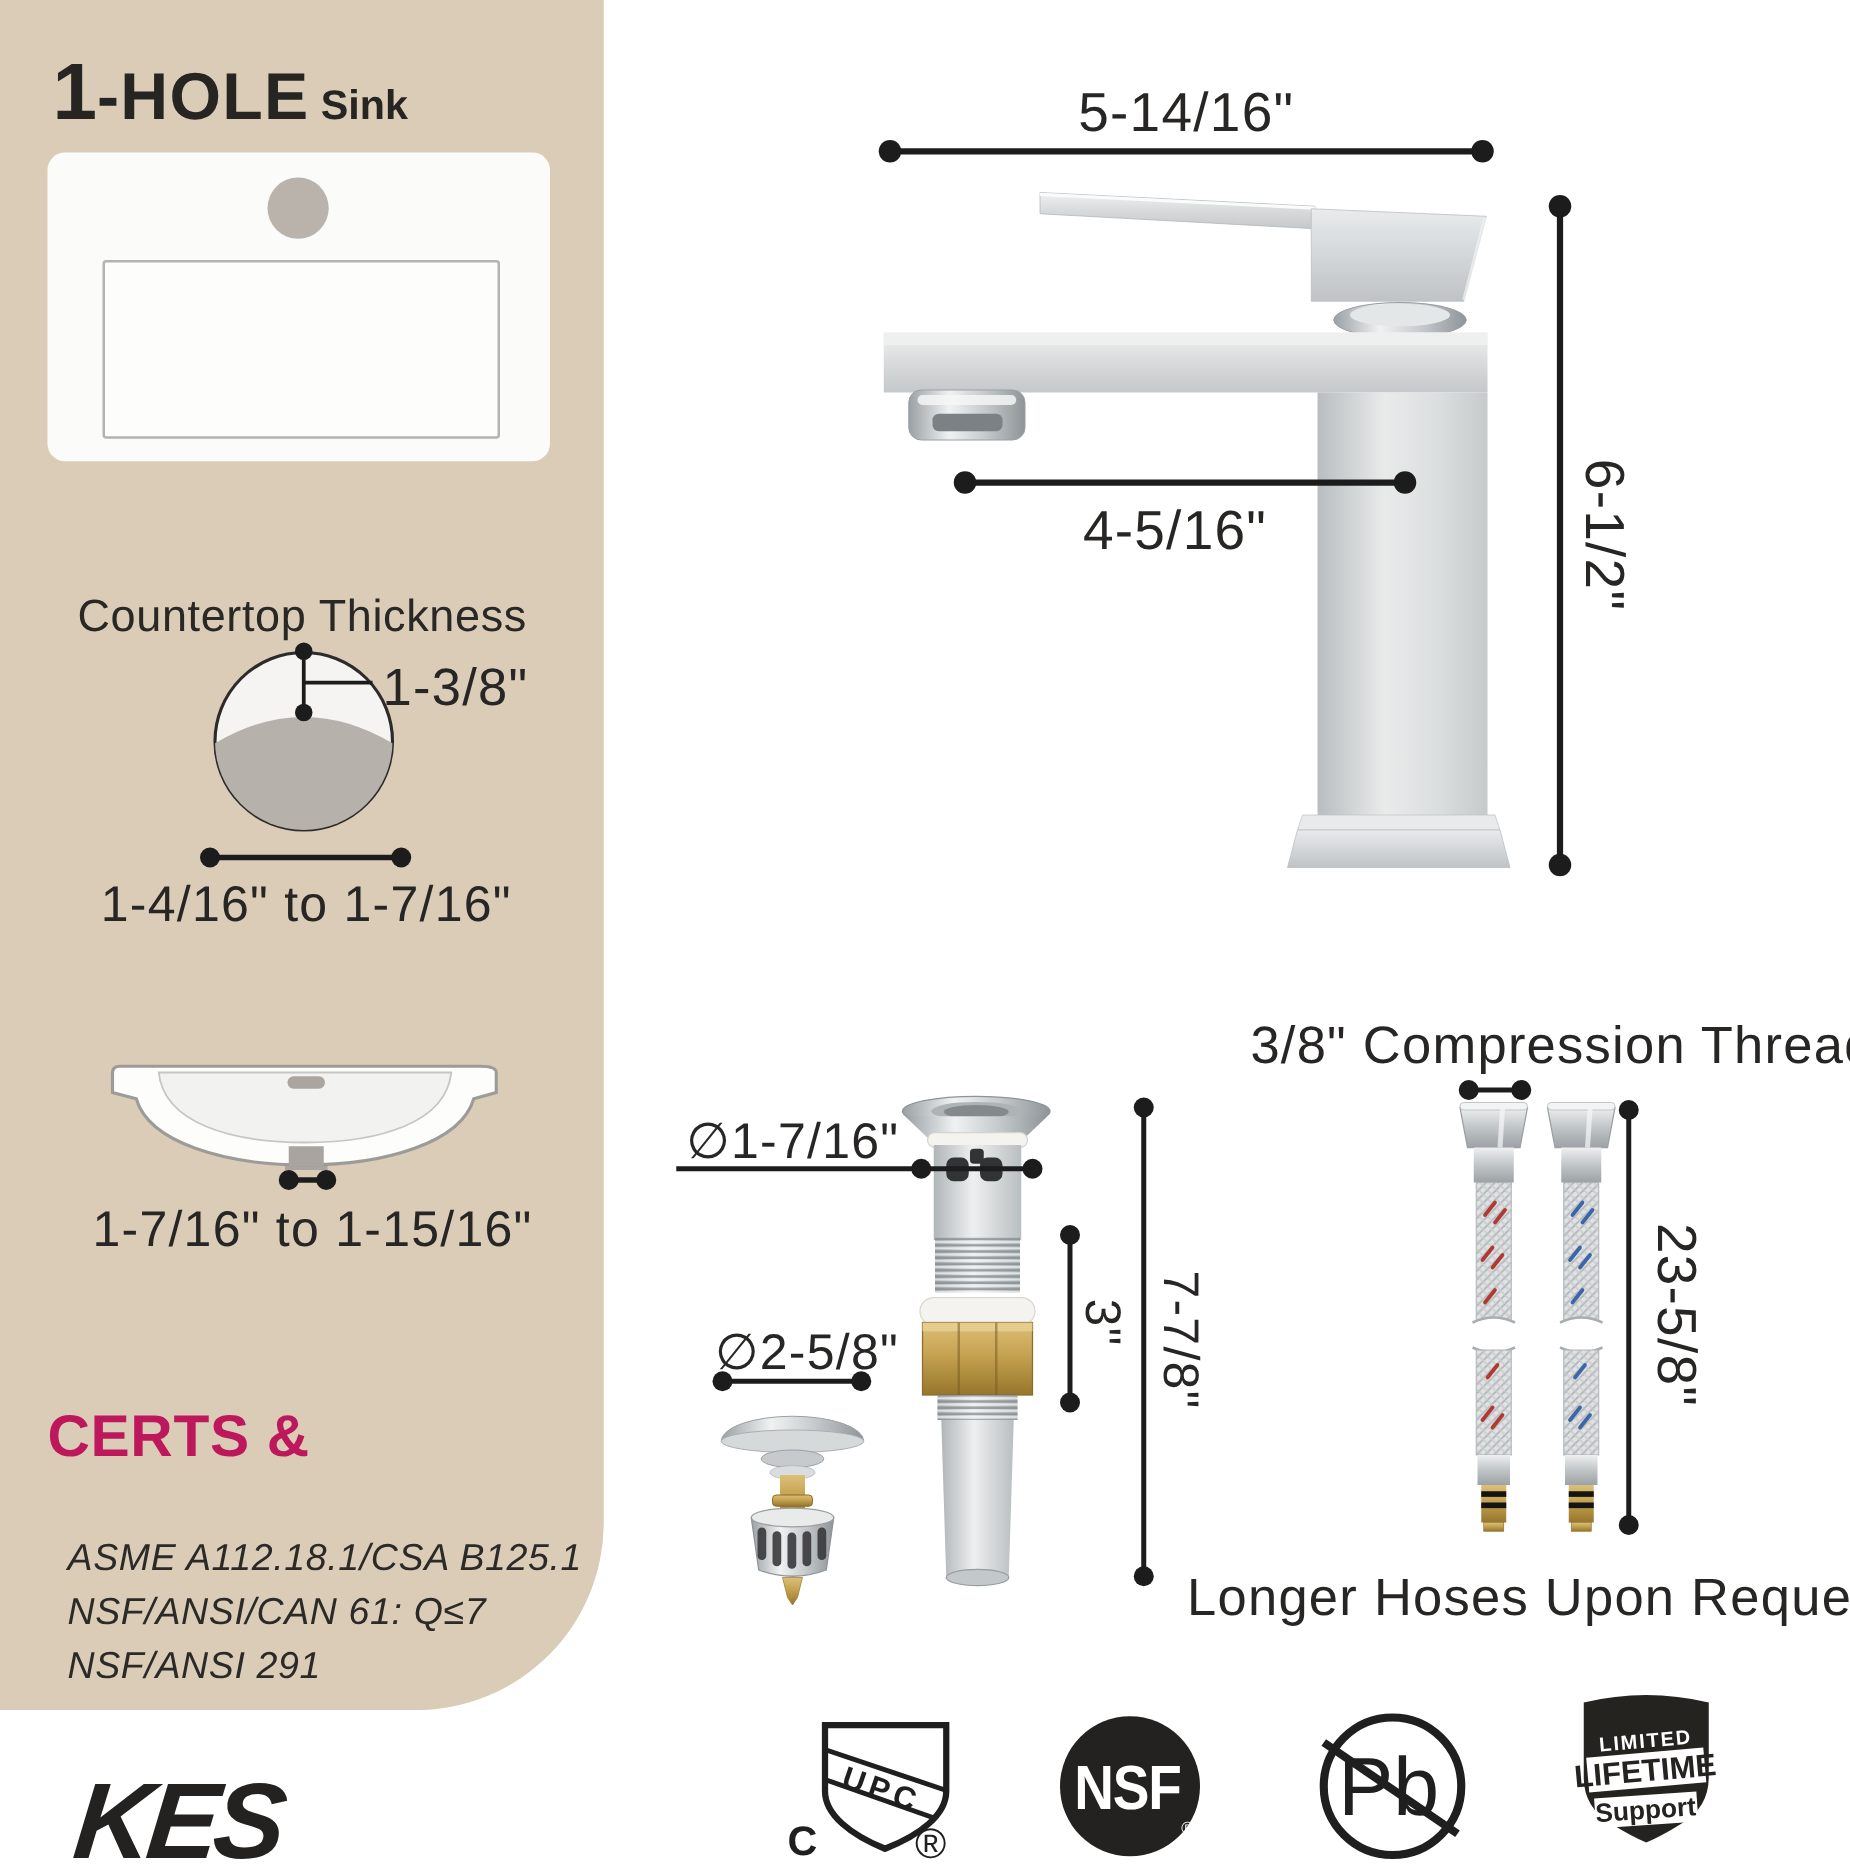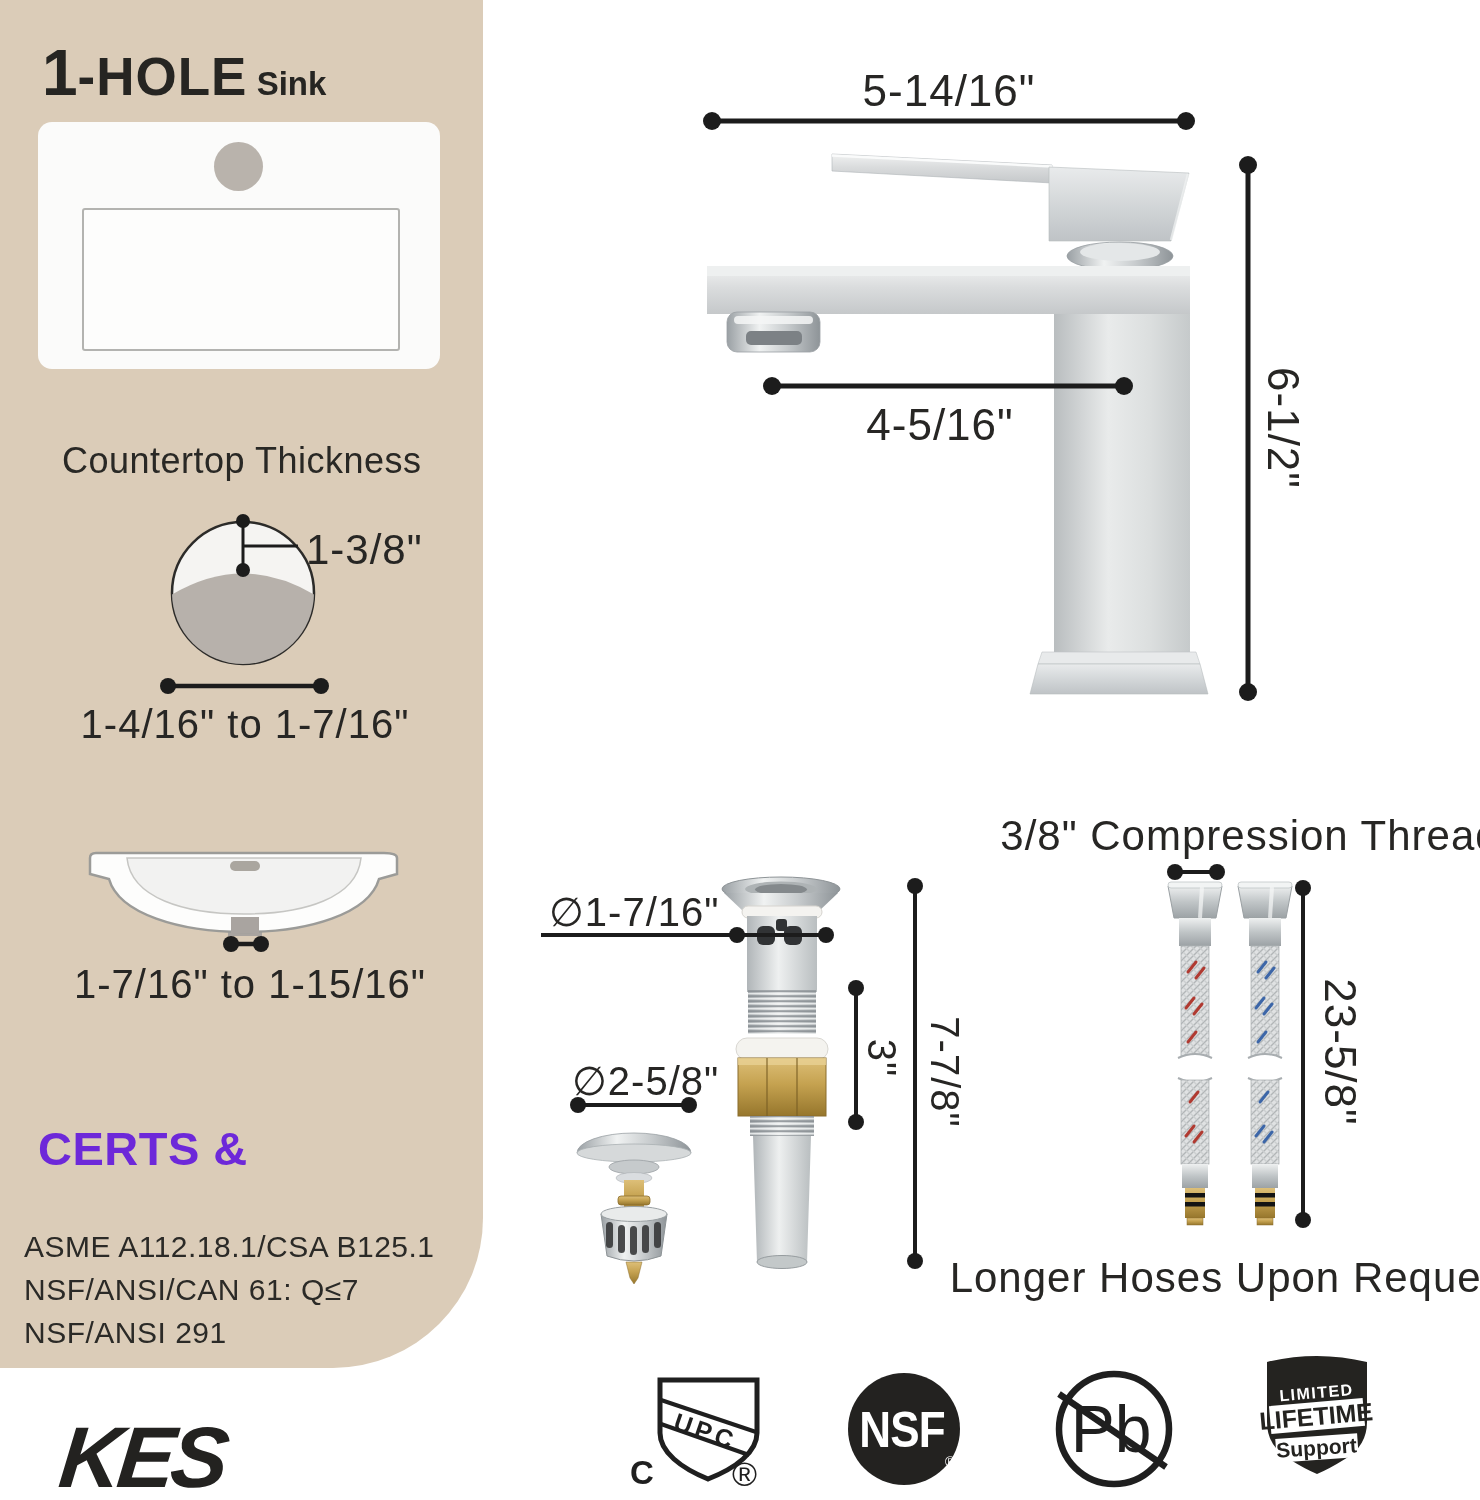--- a/index.html
+++ b/index.html
@@ -12,23 +12,23 @@
   .rot{transform:translate(-50%,-50%) rotate(90deg);transform-origin:center;}
   .dimlabel{font-size:44px;letter-spacing:1px;color:#272624;}
   .dimlabel-sm{font-size:40px;letter-spacing:1px;color:#272624;}
   .title{left:42px;top:36px;font-weight:700;color:#262522;}
   .title .t1{font-size:64px;}
   .title .t2{font-size:53px;letter-spacing:1px;}
   .title .t3{font-size:33px;}
   .sinkcard{position:absolute;left:38px;top:122px;width:402px;height:247px;background:#fbfbfa;border-radius:14px;}
   .hole{position:absolute;left:176px;top:20px;width:49px;height:49px;border-radius:50%;background:#b9b3ac;}
   .basin{position:absolute;left:44px;top:86px;width:314px;height:139px;border:2px solid #b3b3b0;border-radius:3px;background:#fdfdfc;}
-  .ct-head{left:62px;top:440px;font-size:36px;letter-spacing:0.5px;}
-  .certs-head{left:38px;top:1122px;font-weight:700;font-size:47px;line-height:1.16;letter-spacing:0.5px;color:#6d28d9;}
-  .spec{left:24px;font-size:30px;letter-spacing:0.5px;color:#2b2a27;}
+  .ct-head{left:62px;top:472px;font-size:36px;letter-spacing:0.5px;}
+  .certs-head{left:38px;top:1122px;font-weight:700;font-size:47px;line-height:1.16;letter-spacing:0.5px;color:#be185d;}
+  .spec{left:54px;font-size:30px;letter-spacing:0.5px;color:#2b2a27;font-style:italic;}
   .brand{left:60px;top:1408px;font-size:86px;font-weight:700;font-style:italic;letter-spacing:-4px;
          transform:skewX(-6deg);color:#232220;}
   svg text{font-family:"Liberation Sans",sans-serif;}
 </style>
 </head>
 <body>
 
 <div id="stage">
 
   <div class="panel"></div>

